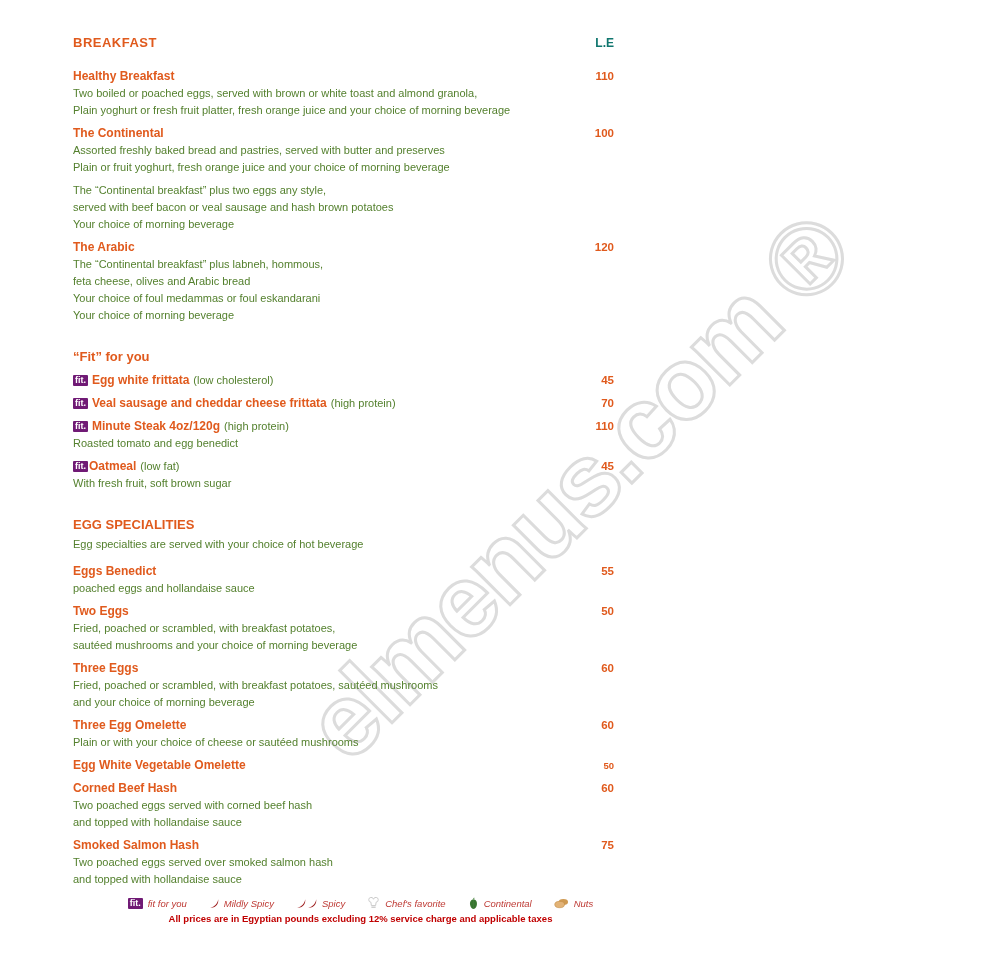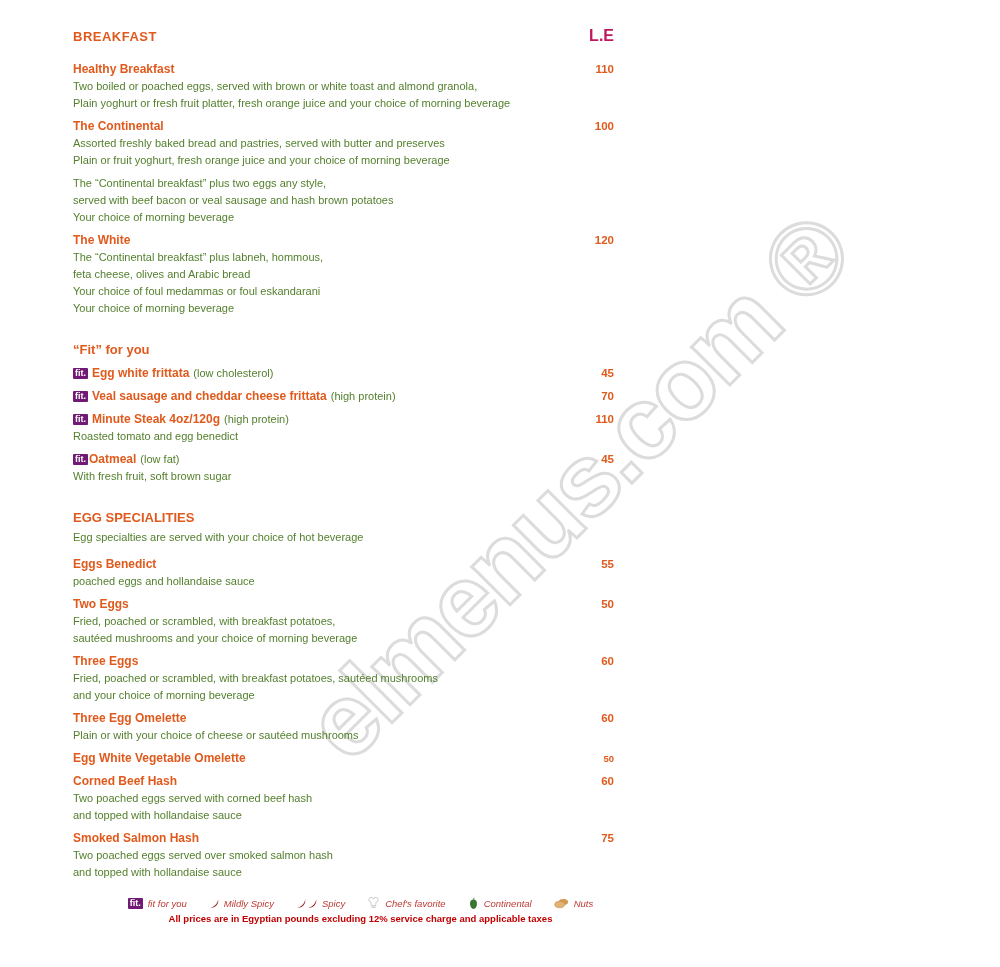--- a/index.html
+++ b/index.html
@@ -22,42 +22,42 @@
     white-space: nowrap;
     color: transparent;
     -webkit-text-stroke: 3px #dcdcdc;
     text-shadow: none;
     z-index: 0;
     pointer-events: none;
   }
 
   .content {
     position: absolute;
-    left: 73px; top: 27px;
+    left: 73px; top: 34px;
     width: 541px;
     z-index: 1;
   }
 
   .header-row {
     display: flex;
     justify-content: space-between;
     align-items: baseline;
     margin-bottom: 9px;
   }
   .page-title {
     color: #E05A1D;
     font-weight: bold;
     font-size: 13px;
     letter-spacing: 0.5px;
     line-height: 17px;
   }
   .currency {
-    color: #be185d;
-    font-weight: bold;
-    font-size: 16px;
+    color: #0f766e;
+    font-weight: bold;
+    font-size: 12px;
     line-height: 17px;
   }
 
   .section { margin-top: 0; }
   .section.gap { margin-top: 24px; }
   .sec-head {
     color: #E05A1D;
     font-weight: bold;
     font-size: 13px;
     line-height: 17px;
@@ -175,21 +175,21 @@
             <div class="desc">Assorted freshly baked bread and pastries, served with butter and preserves</div>
             <div class="desc">Plain or fruit yoghurt, fresh orange juice and your choice of morning beverage</div>
           </div>
           <div class="item">
             <div class="desc">The “Continental breakfast” plus two eggs any style,</div>
             <div class="desc">served with beef bacon or veal sausage and hash brown potatoes</div>
             <div class="desc">Your choice of morning beverage</div>
           </div>
           <div class="item">
             <div class="title-row">
-              <span class="item-name">The White</span>
+              <span class="item-name">The Arabic</span>
               <span class="price">120</span>
             </div>
             <div class="desc">The “Continental breakfast” plus labneh, hommous,</div>
             <div class="desc">feta cheese, olives and Arabic bread</div>
             <div class="desc">Your choice of foul medammas or foul eskandarani</div>
             <div class="desc">Your choice of morning beverage</div>
           </div>
         </div>
         <div class="section gap">
           <div class="sec-head">“Fit” for you</div>

